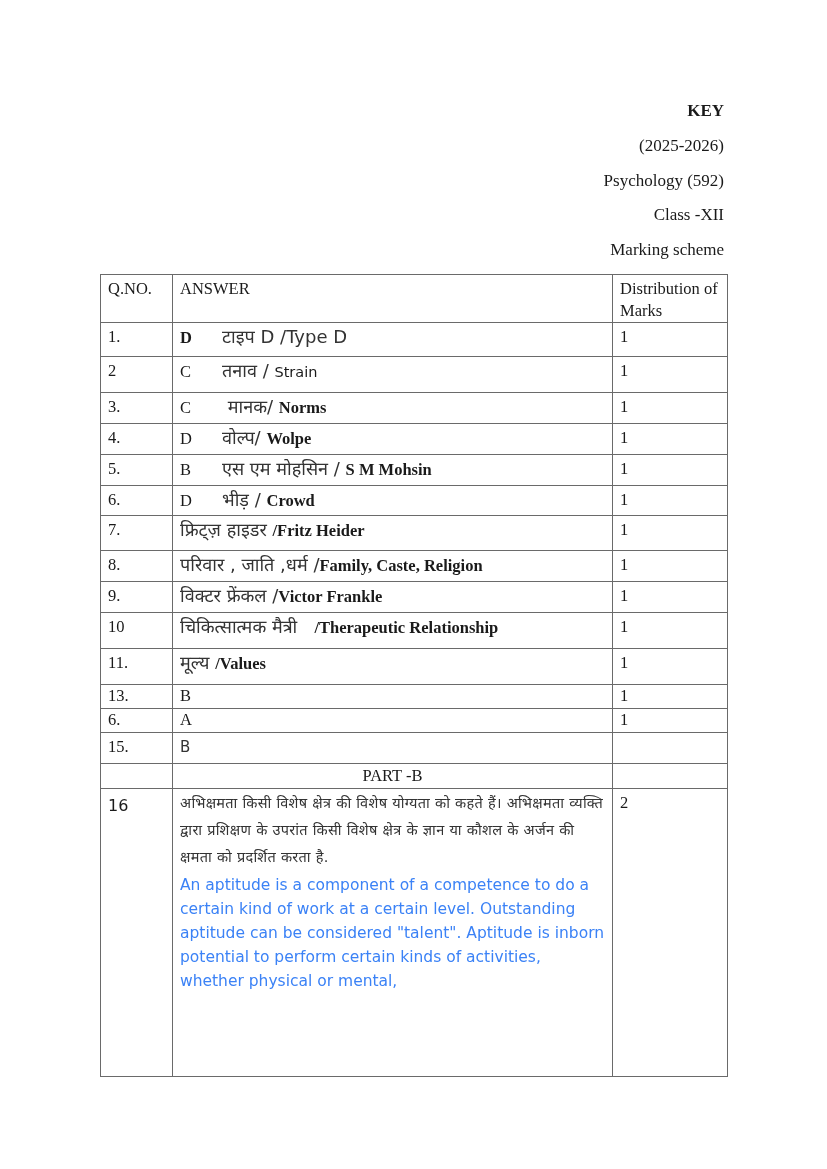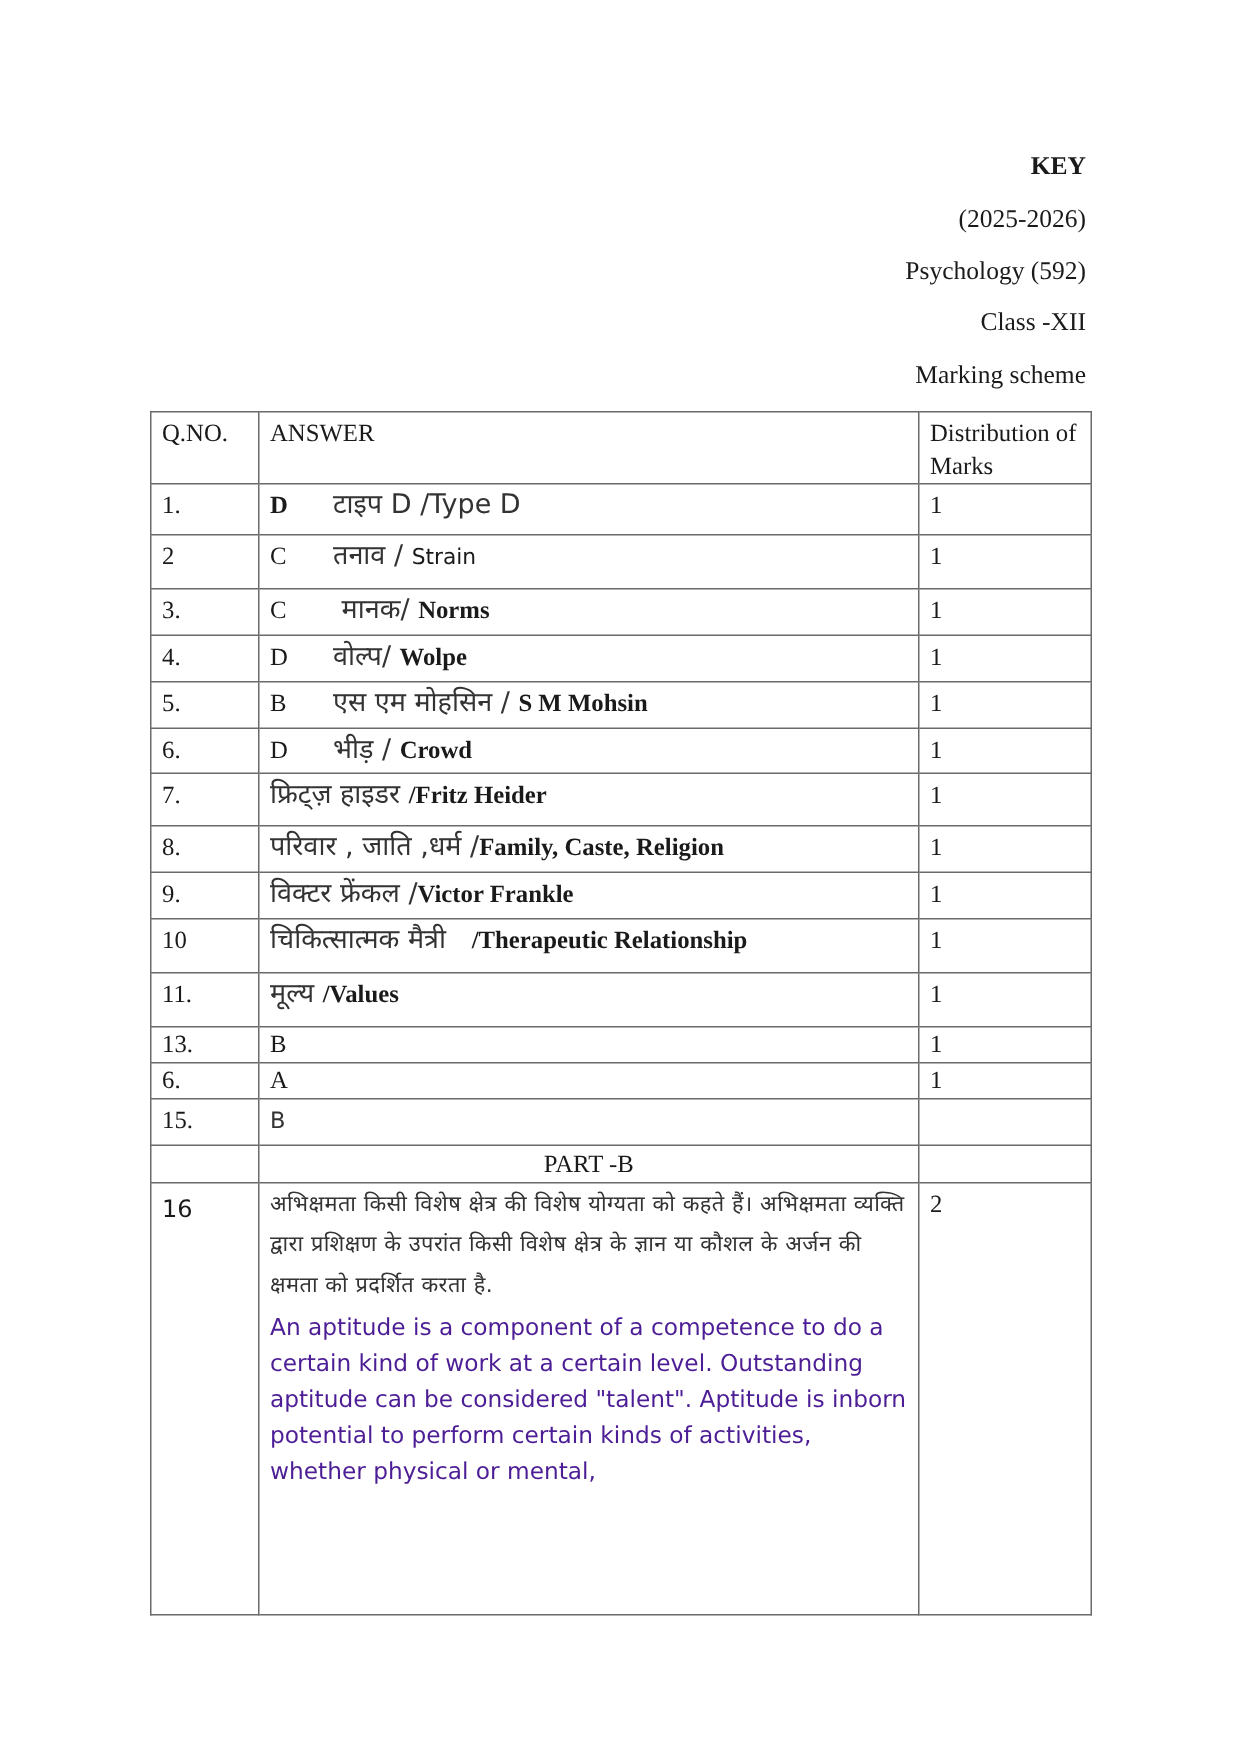--- a/index.html
+++ b/index.html
@@ -14,21 +14,21 @@
   col.c1 { width:72px; } col.c2 { width:440px; } col.c3 { width:115px; }
   th.ans { text-align:center; }
   .opt { display:inline-block; width:42px; font-weight:bold; }
   .opt.light { font-weight:normal; }
   .hi { font-family:"DejaVu Sans",sans-serif; font-size:18px; color:#333; }
   .en { font-weight:bold; }
   .en.plain { font-family:"DejaVu Sans",sans-serif; font-weight:normal; font-size:14.5px; }
   .sans { font-family:"DejaVu Sans",sans-serif; }
   td.center { text-align:center !important; }
   .para-hi { font-family:"DejaVu Sans",sans-serif; font-size:14.5px; color:#333; line-height:27px; letter-spacing:0.3px; }
-  .para-en { font-family:"DejaVu Sans",sans-serif; font-size:15.5px; color:#4c1d95; line-height:24px; margin-top:2px; }
+  .para-en { font-family:"DejaVu Sans",sans-serif; font-size:15.5px; color:#3b82f6; line-height:24px; margin-top:2px; }
 </style>
 </head>
 <body>
 
 <div class="heading bold" style="top:101px;">KEY</div>
 <div class="heading" style="top:136px;">(2025-2026)</div>
 <div class="heading" style="top:171px;">Psychology (592)</div>
 <div class="heading" style="top:205px;">Class -XII</div>
 <div class="heading" style="top:240px;">Marking scheme</div>
 

